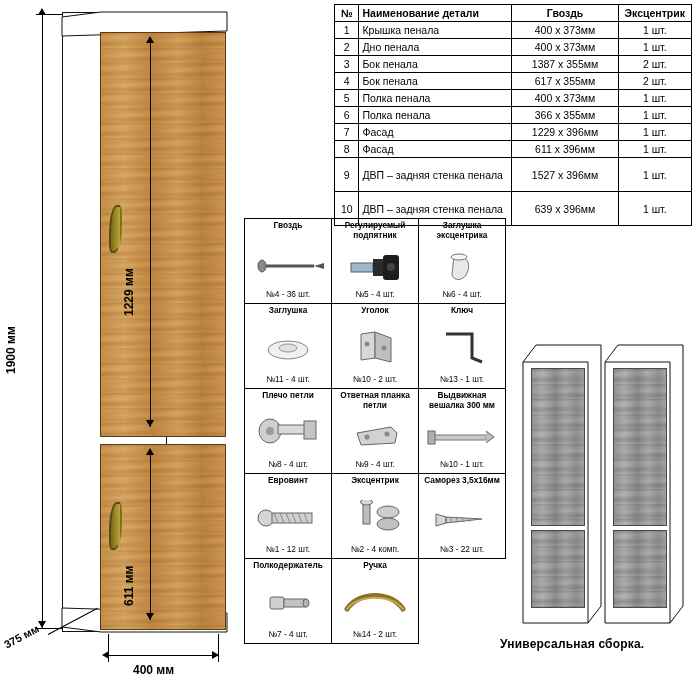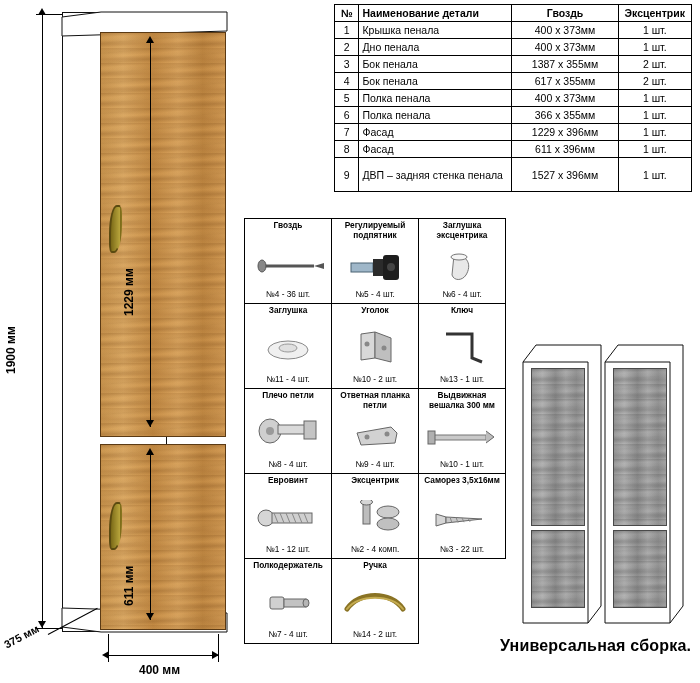--- a/index.html
+++ b/index.html
@@ -157,21 +157,21 @@
         rgba(190,190,190,0.06) 5px,
         rgba(70,70,70,0.10) 10px),
       linear-gradient(90deg, #9b9b9b 0%, #b4b4b4 20%, #8f8f8f 45%, #aeaeae 65%, #959595 85%, #a9a9a9 100%);
     border: 1px solid #4a4a4a;
     box-sizing: border-box;
   }
   .uni-label {
     position: absolute;
     left: 500px;
     top: 637px;
-    font-size: 16px;
+    font-size: 12px;
     font-weight: bold;
     letter-spacing: .2px;
   }
 </style>
 </head>
 <body>
 
 <div class="abs" id="left-drawing">
 
   <div class="dimline vline abs" style="left:42px; top:14px; height:614px;"></div>
@@ -209,21 +209,21 @@
     <div class="arrow-up abs" style="left:84px; top:436px;"></div>
     <div class="arrow-down abs" style="left:84px; top:601px;"></div>
     <div class="dim-label rot90" style="left:74px; top:580px;">611 мм</div>
   </div>
 
   <div class="dimline hline abs" style="left:108px; top:655px; width:110px;"></div>
   <div class="arrow-left abs" style="left:102px; top:651px;"></div>
   <div class="arrow-right abs" style="left:212px; top:651px;"></div>
   <div class="dimline vline abs" style="left:108px; top:634px; height:28px;"></div>
   <div class="dimline vline abs" style="left:218px; top:634px; height:28px;"></div>
-  <div class="dim-label" style="left:139px; top:663px;">400 мм</div>
+  <div class="dim-label" style="left:133px; top:663px;">400 мм</div>
 
   <div class="dimline abs" style="left:48px; top:634px; width:56px; height:1px; transform:rotate(-28deg); transform-origin:left center;"></div>
   <div class="dim-label" style="left:2px; top:640px; transform:rotate(-28deg); transform-origin:left top; font-size:11px;">375 мм</div>
 </div>
 
 <table class="abs" id="parts-table">
   <thead>
     <tr>
       <th class="c-num">№</th>
       <th class="c-name">Наименование детали</th>
@@ -277,20 +277,26 @@
     <tr>
       <td class="c-num">8</td>
       <td class="c-name">Фасад</td>
       <td class="c-size">611 х 396мм</td>
       <td class="c-qty">1 шт.</td>
     </tr>
     <tr style="height:34px;">
       <td class="c-num" style="height:34px;">9</td>
       <td class="c-name" style="height:34px;">ДВП – задняя стенка пенала</td>
       <td class="c-size" style="height:34px;">1527 х 396мм</td>
+      <td class="c-qty" style="height:34px;">1 шт.</td>
+    </tr>
+    <tr style="height:34px;">
+      <td class="c-num" style="height:34px;">10</td>
+      <td class="c-name" style="height:34px;">ДВП – задняя стенка пенала</td>
+      <td class="c-size" style="height:34px;">639 х 396мм</td>
       <td class="c-qty" style="height:34px;">1 шт.</td>
     </tr>
   </tbody>
 </table>
 
 <table class="abs" id="hardware">
   <tbody>
 
     <tr>
       <td>

